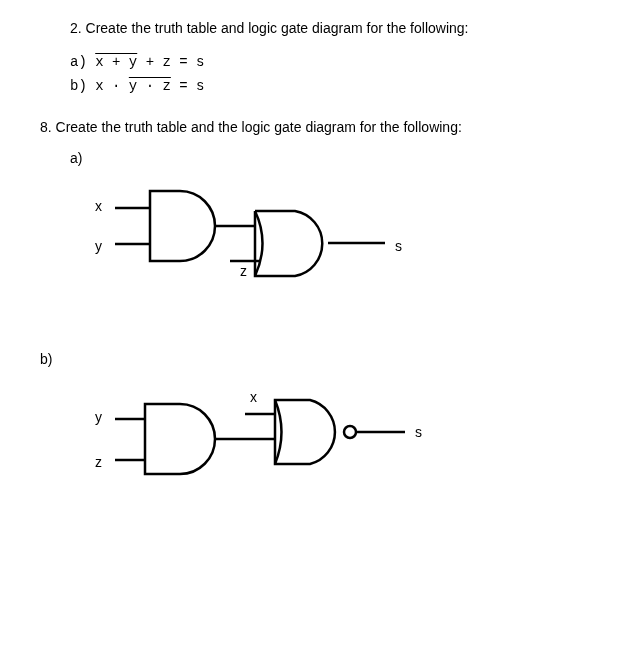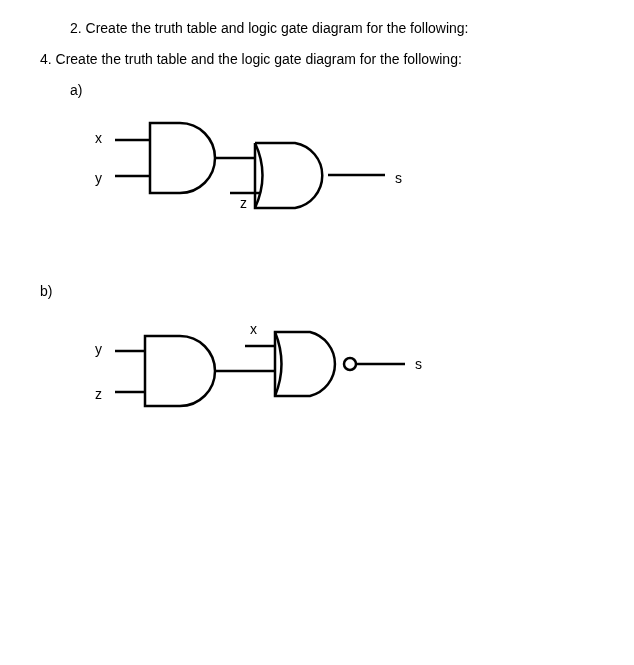--- a/index.html
+++ b/index.html
@@ -52,24 +52,32 @@
     .gate-label {
       font-family: Arial, sans-serif;
       font-size: 14px;
     }
   </style>
 </head>
 <body>
 
 <div class="question">
   <div class="q3-header">2.   Create the truth table and logic gate diagram for the following:</div>
+  <div class="equations">
+    <div>
+      <span>a) </span><span class="overline">x + y</span><span> + z = s</span>
+    </div>
+    <div>
+      <span>b) </span><span>x · </span><span class="overline">y · z</span><span> = s</span>
+    </div>
+  </div>
 </div>
 
 <div class="question">
-  <div class="q4-header">4. Create the truth table and the logic gate diagram for the following:</div>
+  <div class="q4-header">8. Create the truth table and the logic gate diagram for the following:</div>
 
   <div class="part-label">a)</div>
 
   <div class="diagram-a">
     <svg width="340" height="130">
 
       <text x="15" y="30" class="gate-label">x</text>
       <text x="15" y="70" class="gate-label">y</text>
       <text x="160" y="95" class="gate-label">z</text>
       <text x="315" y="70" class="gate-label">s</text>

